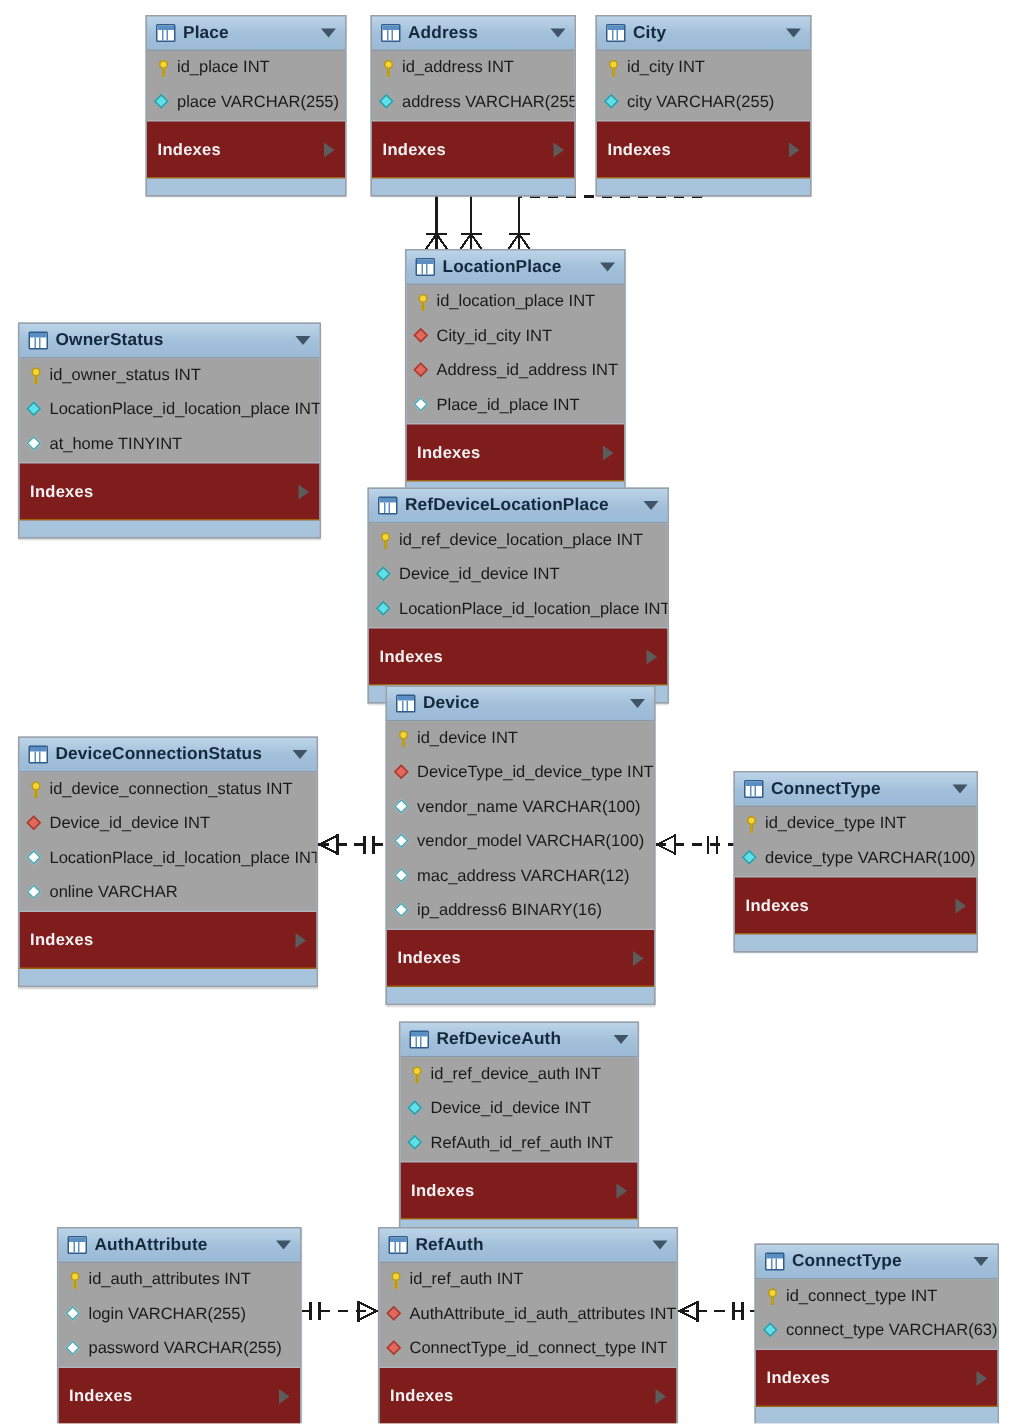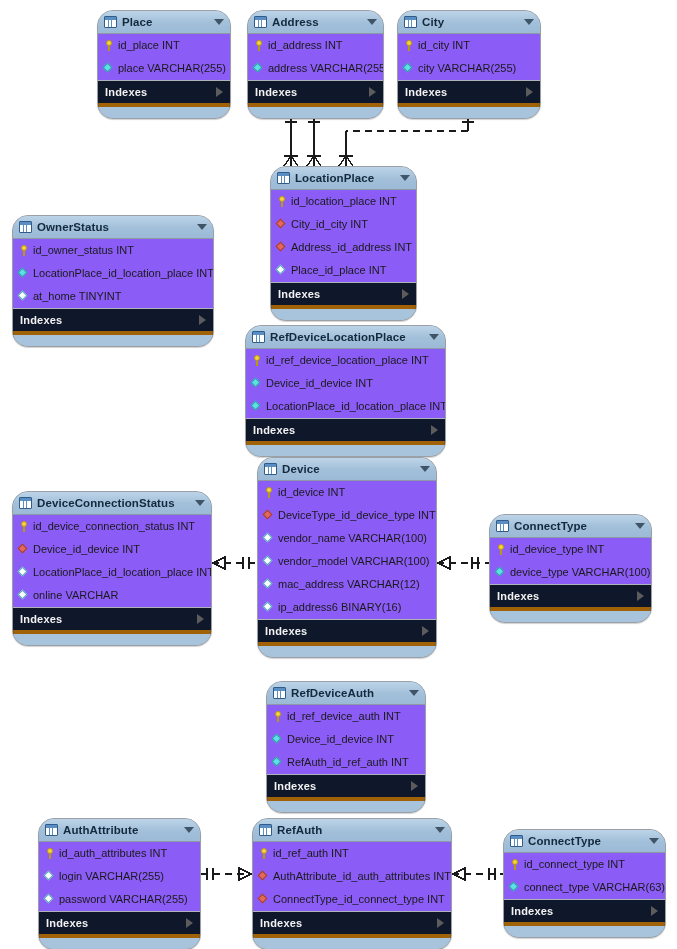--- a/index.html
+++ b/index.html
@@ -24,21 +24,21 @@
     top: 0;
     width: 677px;
     height: 949px;
     pointer-events: none;
   }
 
   
   .entity {
     position: absolute;
     border: 1px solid #9aa0a6;
-    border-radius: 16px;
+    border-radius: 0;
     background: #a8c4dc;
     box-sizing: border-box;
     box-shadow: 0 1px 1px rgba(0,0,0,0.18);
     overflow: hidden;
   }
   .ent-title {
     height: 23px;
     display: flex;
     align-items: center;
     gap: 5px;
@@ -85,21 +85,21 @@
   .ent-title .caret {
     flex: 0 0 auto;
     width: 0; height: 0;
     border-left: 5px solid transparent;
     border-right: 5px solid transparent;
     border-top: 6px solid #3f5467;
     margin-left: 4px;
   }
 
   .ent-cols {
-    background: #8b5cf6;
+    background: #a3a3a3;
     border-bottom: 1px solid #aeb4ba;
   }
   .col {
     height: 23px;
     display: flex;
     align-items: center;
     gap: 4px;
     padding: 0 5px 0 5px;
     box-sizing: border-box;
     white-space: nowrap;
@@ -157,27 +157,27 @@
   .ic-col i {             
     background: #5fe0e8;
     border: 1px solid #2f9aa3;
   }
   .ic-null i {            
     background: #ffffff;
     border: 1px solid #4aa8b5;
   }
 
   .ent-indexes {
-    height: 26px;
+    height: 38px;
     display: flex;
     align-items: center;
     padding: 0 7px;
     box-sizing: border-box;
-    background: #0f172a;
-    border-bottom: 4px solid #a16207;
+    background: #7f1d1d;
+    border-bottom: 1px solid #a16207;
   }
   .ent-indexes .ix-label {
     flex: 1 1 auto;
     font-size: 11px;
     font-weight: bold;
     color: #f2f2f2;
     letter-spacing: 0.2px;
   }
   .ent-indexes .ix-arrow {
     flex: 0 0 auto;

